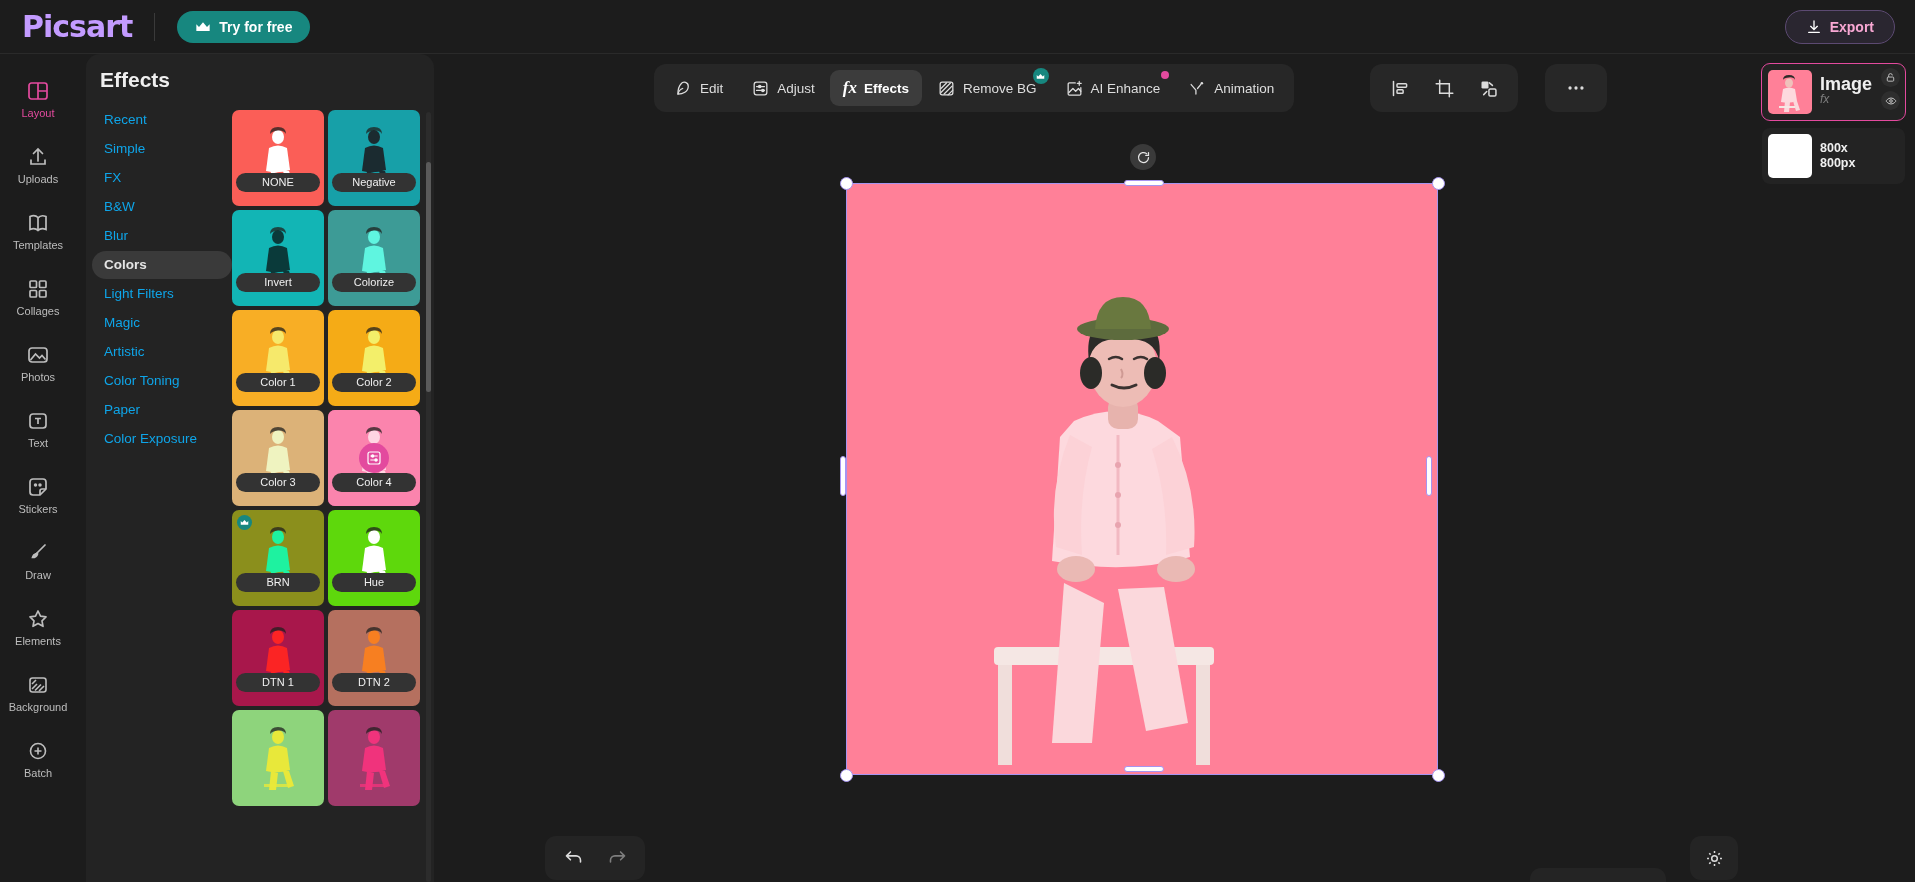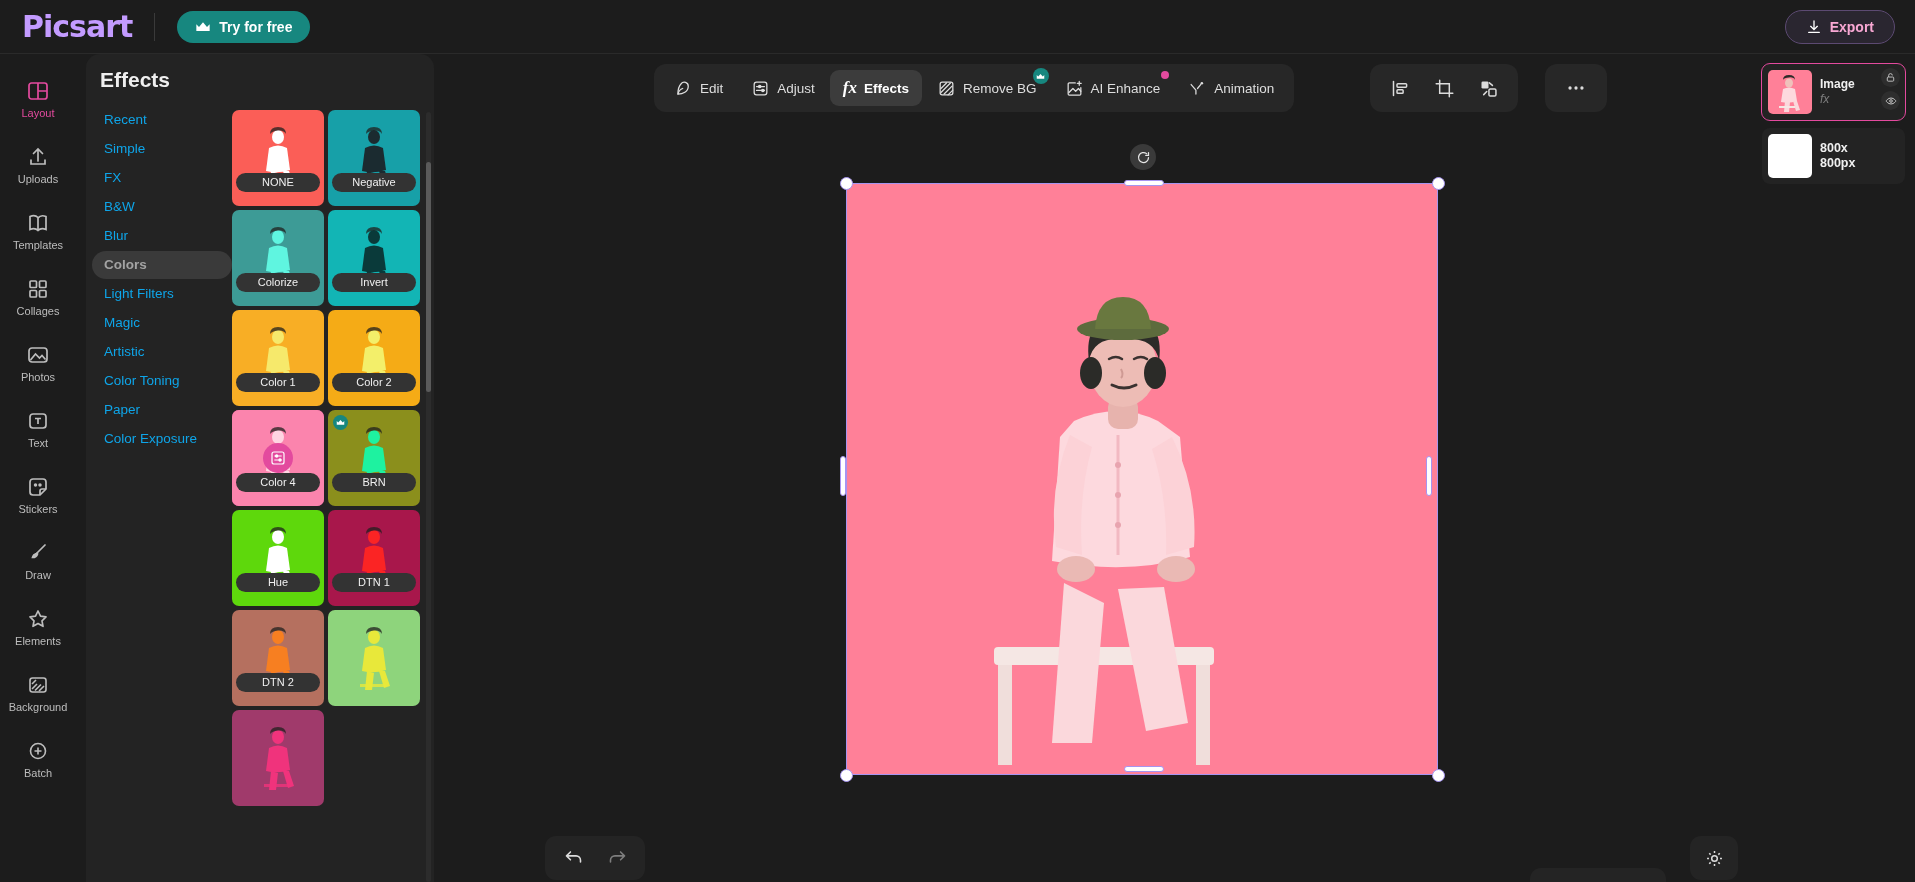--- a/index.html
+++ b/index.html
@@ -78,21 +78,21 @@
     position: absolute; left: 0; top: 52px; width: 146px; height: 776px;
     padding-left: 6px;
   }
   .cat {
     height: 28px; line-height: 28px;
     padding: 0 12px; margin-bottom: 1px;
     font-size: 13.5px; color: #0ea5e9;
     border-radius: 14px; cursor: pointer;
     white-space: nowrap;
   }
-  .cat.active { background: #3a3a3a; color: #a3a3a3; font-weight: bold; }
+  .cat.active { background: #3a3a3a; color: #e5e5e5; font-weight: bold; }
 
   #fx-grid-wrap {
     position: absolute; left: 146px; top: 56px; width: 202px; height: 772px;
     overflow: hidden;
   }
   #fx-grid {
     display: grid; grid-template-columns: 92px 92px;
     gap: 4px; padding-left: 0px;
   }
   .fx-cell {
@@ -246,21 +246,21 @@
     display: flex; align-items: center; gap: 8px;
     background: #232323; border-radius: 8px;
     padding: 6px; margin-bottom: 8px; cursor: pointer;
   }
   .layer.sel { outline: 1.5px solid #e34a9e; }
   .layer-thumb {
     width: 44px; height: 44px; border-radius: 5px;
     overflow: hidden; position: relative; flex: 0 0 44px;
   }
   .layer-text { flex: 1; min-width: 0; }
-  .layer-name { font-size: 12px; font-weight: bold; color: #f0f0f0; line-height: 15px; }
+  .layer-name { font-size: 18px; font-weight: bold; color: #f0f0f0; line-height: 15px; }
   .layer-sub { font-size: 12px; color: #7d7d7d; font-style: italic; line-height: 15px; }
   .layer-acts {
     position: absolute; right: 5px; top: 4px;
     display: flex; flex-direction: column; gap: 4px;
   }
   .layer-act {
     width: 19px; height: 19px; border-radius: 50%;
     background: #2e2e2e; color: #c8c8c8;
     display: flex; align-items: center; justify-content: center;
   }
@@ -405,44 +405,44 @@
             <ellipse cx="23" cy="13" rx="6" ry="7" fill="#1b2b30"></ellipse>
             <path d="M15 10q0-7 8-7t8 7q-2-4-8-3.5T15 10z" fill="#20201e" opacity=".75"></path>
             <path d="M14 24q9-5 18 0l3 22q-12 4-24 1z" fill="#1b2b30"></path>
             <path d="M16 47l-2 19h7l2-17z" fill="#1b2b30"></path>
             <path d="M28 47l5 17 6-2-5-15z" fill="#1b2b30"></path>
             <rect x="9" y="60" width="26" height="3" fill="#1b2b30" opacity=".8"></rect>
           </svg>
           <div class="fx-label">Negative</div>
         </div>
         <div class="fx-cell">
+          <div class="fx-img" style="background: rgb(18, 181, 181);"></div>
+          <svg class="fx-silhouette" viewBox="0 0 46 72">
+            <ellipse cx="23" cy="13" rx="6" ry="7" fill="#0a3a3a"></ellipse>
+            <path d="M15 10q0-7 8-7t8 7q-2-4-8-3.5T15 10z" fill="#20201e" opacity=".75"></path>
+            <path d="M14 24q9-5 18 0l3 22q-12 4-24 1z" fill="#0a3a3a"></path>
+            <path d="M16 47l-2 19h7l2-17z" fill="#0a3a3a"></path>
+            <path d="M28 47l5 17 6-2-5-15z" fill="#0a3a3a"></path>
+            <rect x="9" y="60" width="26" height="3" fill="#0a3a3a" opacity=".8"></rect>
+          </svg>
+          <div class="fx-label">Invert</div>
+        </div>
+        <div class="fx-cell">
           <div class="fx-img" style="background: rgb(61, 155, 150);"></div>
           <svg class="fx-silhouette" viewBox="0 0 46 72">
             <ellipse cx="23" cy="13" rx="6" ry="7" fill="#5ff5e0"></ellipse>
             <path d="M15 10q0-7 8-7t8 7q-2-4-8-3.5T15 10z" fill="#20201e" opacity=".75"></path>
             <path d="M14 24q9-5 18 0l3 22q-12 4-24 1z" fill="#5ff5e0"></path>
             <path d="M16 47l-2 19h7l2-17z" fill="#5ff5e0"></path>
             <path d="M28 47l5 17 6-2-5-15z" fill="#5ff5e0"></path>
             <rect x="9" y="60" width="26" height="3" fill="#5ff5e0" opacity=".8"></rect>
           </svg>
           <div class="fx-label">Colorize</div>
         </div>
         <div class="fx-cell">
-          <div class="fx-img" style="background: rgb(18, 181, 181);"></div>
-          <svg class="fx-silhouette" viewBox="0 0 46 72">
-            <ellipse cx="23" cy="13" rx="6" ry="7" fill="#0a3a3a"></ellipse>
-            <path d="M15 10q0-7 8-7t8 7q-2-4-8-3.5T15 10z" fill="#20201e" opacity=".75"></path>
-            <path d="M14 24q9-5 18 0l3 22q-12 4-24 1z" fill="#0a3a3a"></path>
-            <path d="M16 47l-2 19h7l2-17z" fill="#0a3a3a"></path>
-            <path d="M28 47l5 17 6-2-5-15z" fill="#0a3a3a"></path>
-            <rect x="9" y="60" width="26" height="3" fill="#0a3a3a" opacity=".8"></rect>
-          </svg>
-          <div class="fx-label">Invert</div>
-        </div>
-        <div class="fx-cell">
           <div class="fx-img" style="background: rgb(248, 174, 37);"></div>
           <svg class="fx-silhouette" viewBox="0 0 46 72">
             <ellipse cx="23" cy="13" rx="6" ry="7" fill="#f6e96b"></ellipse>
             <path d="M15 10q0-7 8-7t8 7q-2-4-8-3.5T15 10z" fill="#20201e" opacity=".75"></path>
             <path d="M14 24q9-5 18 0l3 22q-12 4-24 1z" fill="#f6e96b"></path>
             <path d="M16 47l-2 19h7l2-17z" fill="#f6e96b"></path>
             <path d="M28 47l5 17 6-2-5-15z" fill="#f6e96b"></path>
             <rect x="9" y="60" width="26" height="3" fill="#f6e96b" opacity=".8"></rect>
           </svg>
           <div class="fx-label">Color 1</div>
@@ -451,20 +451,32 @@
           <div class="fx-img" style="background: rgb(245, 171, 22);"></div>
           <svg class="fx-silhouette" viewBox="0 0 46 72">
             <ellipse cx="23" cy="13" rx="6" ry="7" fill="#f3ef6a"></ellipse>
             <path d="M15 10q0-7 8-7t8 7q-2-4-8-3.5T15 10z" fill="#20201e" opacity=".75"></path>
             <path d="M14 24q9-5 18 0l3 22q-12 4-24 1z" fill="#f3ef6a"></path>
             <path d="M16 47l-2 19h7l2-17z" fill="#f3ef6a"></path>
             <path d="M28 47l5 17 6-2-5-15z" fill="#f3ef6a"></path>
             <rect x="9" y="60" width="26" height="3" fill="#f3ef6a" opacity=".8"></rect>
           </svg>
           <div class="fx-label">Color 2</div>
+        </div>
+        <div class="fx-cell">
+          <div class="fx-img" style="background: rgb(220, 178, 120);"></div>
+          <svg class="fx-silhouette" viewBox="0 0 46 72">
+            <ellipse cx="23" cy="13" rx="6" ry="7" fill="#eff3c0"></ellipse>
+            <path d="M15 10q0-7 8-7t8 7q-2-4-8-3.5T15 10z" fill="#20201e" opacity=".75"></path>
+            <path d="M14 24q9-5 18 0l3 22q-12 4-24 1z" fill="#eff3c0"></path>
+            <path d="M16 47l-2 19h7l2-17z" fill="#eff3c0"></path>
+            <path d="M28 47l5 17 6-2-5-15z" fill="#eff3c0"></path>
+            <rect x="9" y="60" width="26" height="3" fill="#eff3c0" opacity=".8"></rect>
+          </svg>
+          <div class="fx-label">Color 3</div>
         </div>
         <div class="fx-cell sel">
           <div class="fx-img" style="background: rgb(251, 132, 173);"></div>
           <svg class="fx-silhouette" viewBox="0 0 46 72">
             <ellipse cx="23" cy="13" rx="6" ry="7" fill="#ffd5e2"></ellipse>
             <path d="M15 10q0-7 8-7t8 7q-2-4-8-3.5T15 10z" fill="#20201e" opacity=".75"></path>
             <path d="M14 24q9-5 18 0l3 22q-12 4-24 1z" fill="#ffd5e2"></path>
             <path d="M16 47l-2 19h7l2-17z" fill="#ffd5e2"></path>
             <path d="M28 47l5 17 6-2-5-15z" fill="#ffd5e2"></path>
             <rect x="9" y="60" width="26" height="3" fill="#ffd5e2" opacity=".8"></rect>

